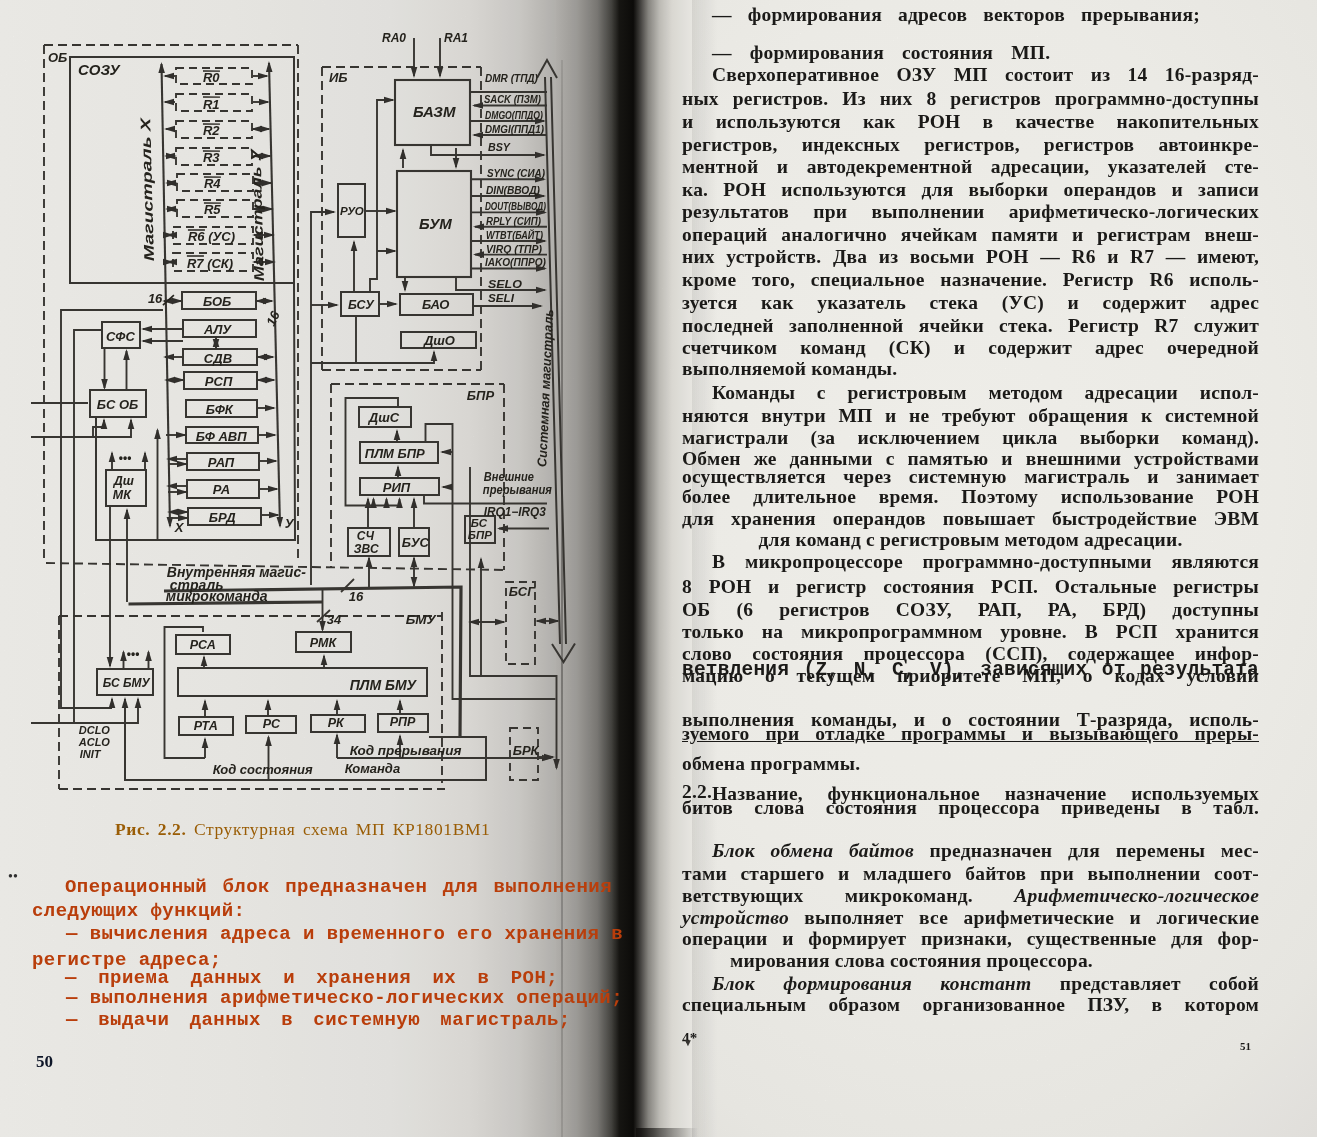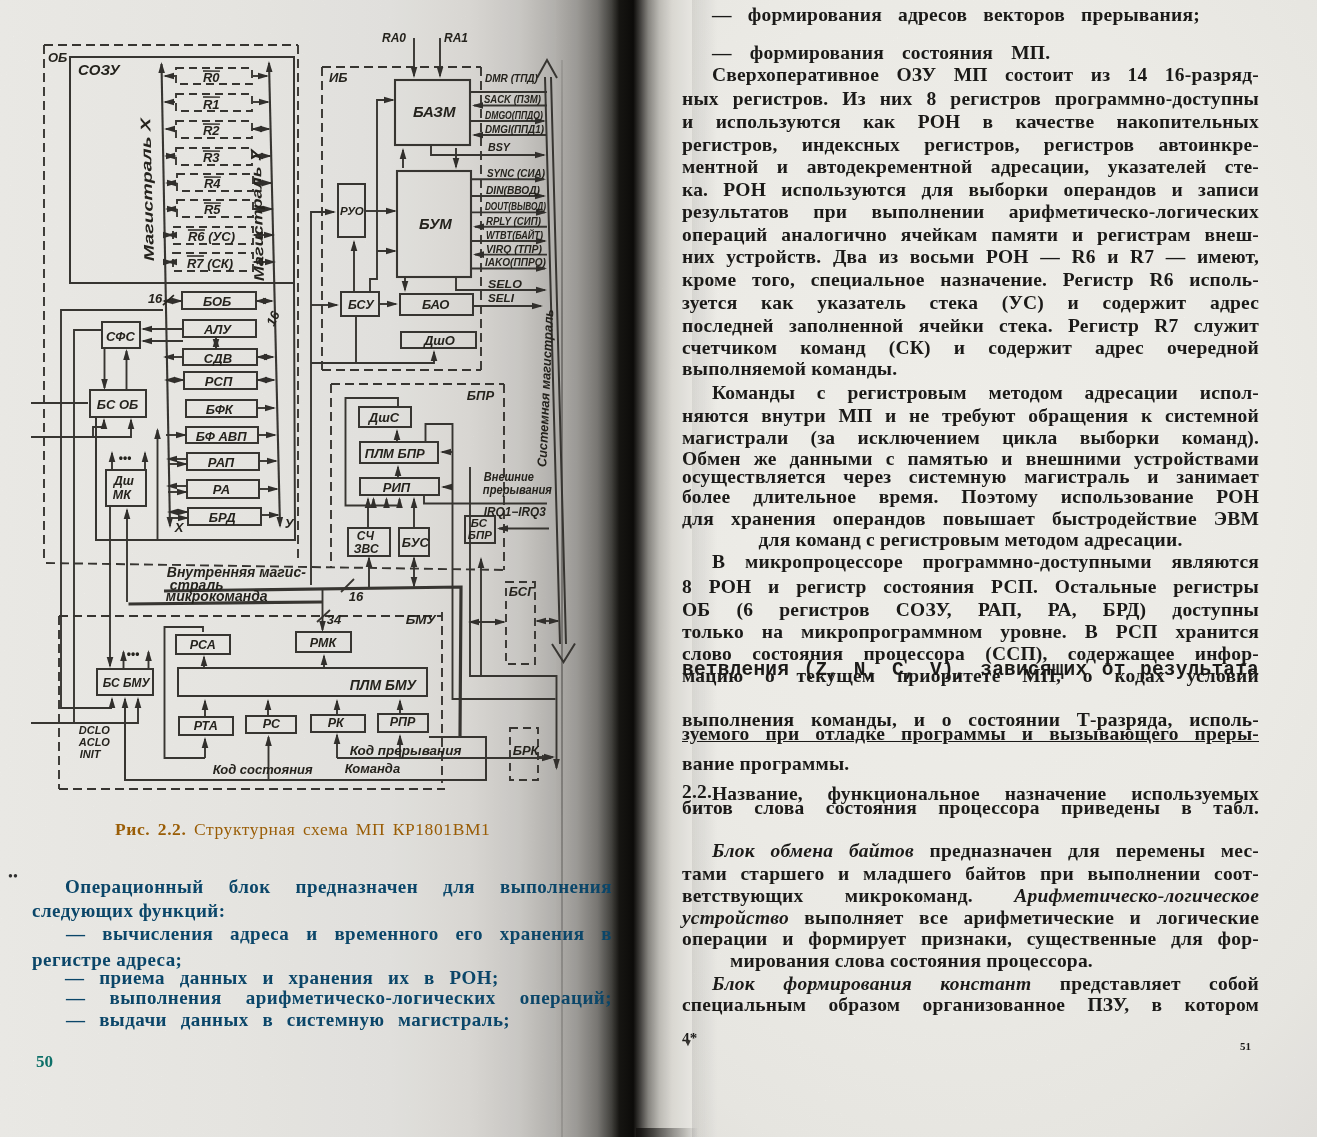--- a/index.html
+++ b/index.html
@@ -7,22 +7,22 @@
   body{width:1317px;height:1137px;position:relative;overflow:hidden;
        background:#e9e7e0;font-family:"Liberation Serif",serif;}
   .abs{position:absolute;transform:translateZ(0);}
   
   .rt{position:absolute;transform:translateZ(0);filter:blur(0.22px);left:682px;width:577px;box-sizing:border-box;font-family:"Liberation Serif",serif;
       font-weight:bold;font-size:19.5px;line-height:20px;color:#1d1c1a;
       letter-spacing:0.2px;white-space:nowrap;}
   .j{white-space:normal;text-align:justify;text-align-last:justify;}
   .ind{padding-left:30px;}
   
-  .lt{position:absolute;transform:translateZ(0);filter:blur(0.22px);left:32px;width:580px;box-sizing:border-box;font-family:Liberation Serif, serif;
-      font-weight:bold;font-size:19px;line-height:20px;color:#0c4a6e;
+  .lt{position:absolute;transform:translateZ(0);filter:blur(0.22px);left:32px;width:580px;box-sizing:border-box;font-family:Liberation Mono, monospace;
+      font-weight:bold;font-size:19px;line-height:20px;color:#c2410c;
       letter-spacing:0.45px;white-space:nowrap;}
 </style>
 </head>
 <body>
 
 <div class="abs" style="left:0;top:0;width:558px;height:1137px;
   background:linear-gradient(90deg,#f4f3ef 0%,#f0efeb 42%,#ebeae6 70%,#e2e0dc 84%,#d2d0cc 93%,#b8b6b2 100%);"></div>
 
 <div class="abs" style="left:556px;top:0;width:138px;height:1137px;
   background:linear-gradient(90deg,#b8b6b2 0%,#a3a19d 15%,#7e7c78 30%,#474642 40%,#171613 46%,#0d0c0a 56%,#454340 61%,#8d8b86 67%,#c5c3bd 75%,#e3e1db 84%,#f3f2ed 100%);"></div>
@@ -542,21 +542,21 @@
 <div class="abs" style="left:115px;top:819px;width:380px;font-family:'Liberation Serif',serif;font-size:17.5px;letter-spacing:0.6px;word-spacing:2.5px;color:#a16207;white-space:nowrap;"><b>Рис. 2.2.</b> Структурная схема МП КР1801ВМ1</div>
 
 <div class="lt j" style="top:877px;padding-left:33px;">Операционный блок предназначен для выполнения</div>
 <div class="lt" style="top:901px;">следующих функций:</div>
 <div class="lt j" style="top:923.5px;padding-left:34px;">— вычисления адреса и временного его хранения в</div>
 <div class="lt" style="top:949.5px;">регистре адреса;</div>
 <div class="lt" style="top:968px;padding-left:33px;word-spacing:9.5px;">— приема данных и хранения их в РОН;</div>
 <div class="lt j" style="top:987.5px;padding-left:34px;">— выполнения арифметическо-логических операций;</div>
 <div class="lt" style="top:1009.5px;padding-left:34px;word-spacing:8.5px;">— выдачи данных в системную магистраль;</div>
 
-<div class="abs" style="left:36px;top:1052px;font-family:'Liberation Serif',serif;font-weight:bold;font-size:17px;color:#0f766e;">50</div>
+<div class="abs" style="left:36px;top:1052px;font-family:'Liberation Serif',serif;font-weight:bold;font-size:17px;color:#0f172a;">50</div>
 
 <div class="abs" style="left:8px;top:869px;font-size:14px;color:#333;">••</div>
 
 <div class="rt" style="top:5px;padding-left:30px;word-spacing:11px;">— формирования адресов векторов прерывания;</div>
 <div class="rt" style="top:43px;padding-left:30px;word-spacing:13px;">— формирования состояния МП.</div>
 <div class="rt j ind" style="top:65px;">Сверхоперативное ОЗУ МП состоит из 14 16-разряд-</div>
 <div class="rt j" style="top:89px;">ных регистров. Из них 8 регистров программно-доступны</div>
 <div class="rt j" style="top:111.5px;">и используются как РОН в качестве накопительных</div>
 <div class="rt j" style="top:134.5px;">регистров, индексных регистров, регистров автоинкре-</div>
 <div class="rt j" style="top:157px;">ментной и автодекрементной адресации, указателей сте-</div>
@@ -579,21 +579,21 @@
 <div class="rt" style="top:530px;text-align:center;">для команд с регистровым методом адресации.</div>
 <div class="rt j ind" style="top:552px;">В микропроцессоре программно-доступными являются</div>
 <div class="rt j" style="top:577px;">8 РОН и регистр состояния РСП. Остальные регистры</div>
 <div class="rt j" style="top:600px;">ОБ (6 регистров СОЗУ, РАП, РА, БРД) доступны</div>
 <div class="rt j" style="top:622px;">только на микропрограммном уровне. В РСП хранится</div>
 <div class="rt j" style="top:644px;">слово состояния процессора (ССП), содержащее инфор-</div>
 <div class="rt j" style="top:666px;">мацию о текущем приоритете МП, о кодах условий</div>
 <div class="rt j" style="top:660px;font-family:Liberation Mono, monospace;">ветвления (Z, N, C, V), зависящих от результата</div>
 <div class="rt j" style="top:710px;">выполнения команды, и о состоянии Т-разряда, исполь-</div>
 <div class="rt j" style="top:724px;text-decoration:underline;">зуемого при отладке программы и вызывающего преры-</div>
-<div class="rt" style="top:753.5px;">вание программы.</div>
+<div class="rt" style="top:753.5px;">обмена программы.</div>
 <div class="rt j ind" style="top:784px;">Название, функциональное назначение используемых</div>
 <div class="rt j" style="top:798px;">битов слова состояния процессора приведены в табл.</div>
 <div class="rt" style="top:782px;">2.2.</div>
 <div class="rt j ind" style="top:841px;"><i>Блок обмена байтов</i> предназначен для перемены мес-</div>
 <div class="rt j" style="top:863.5px;">тами старшего и младшего байтов при выполнении соот-</div>
 <div class="rt j" style="top:885.5px;">ветствующих микрокоманд. <i>Арифметическо-логическое</i></div>
 <div class="rt j" style="top:907.5px;"><i>устройство</i> выполняет все арифметические и логические</div>
 <div class="rt j" style="top:929px;">операции и формирует признаки, существенные для фор-</div>
 <div class="rt" style="top:951px;margin-left:48px;">мирования слова состояния процессора.</div>
 <div class="rt j ind" style="top:973.5px;"><i>Блок формирования констант</i> представляет собой</div>

